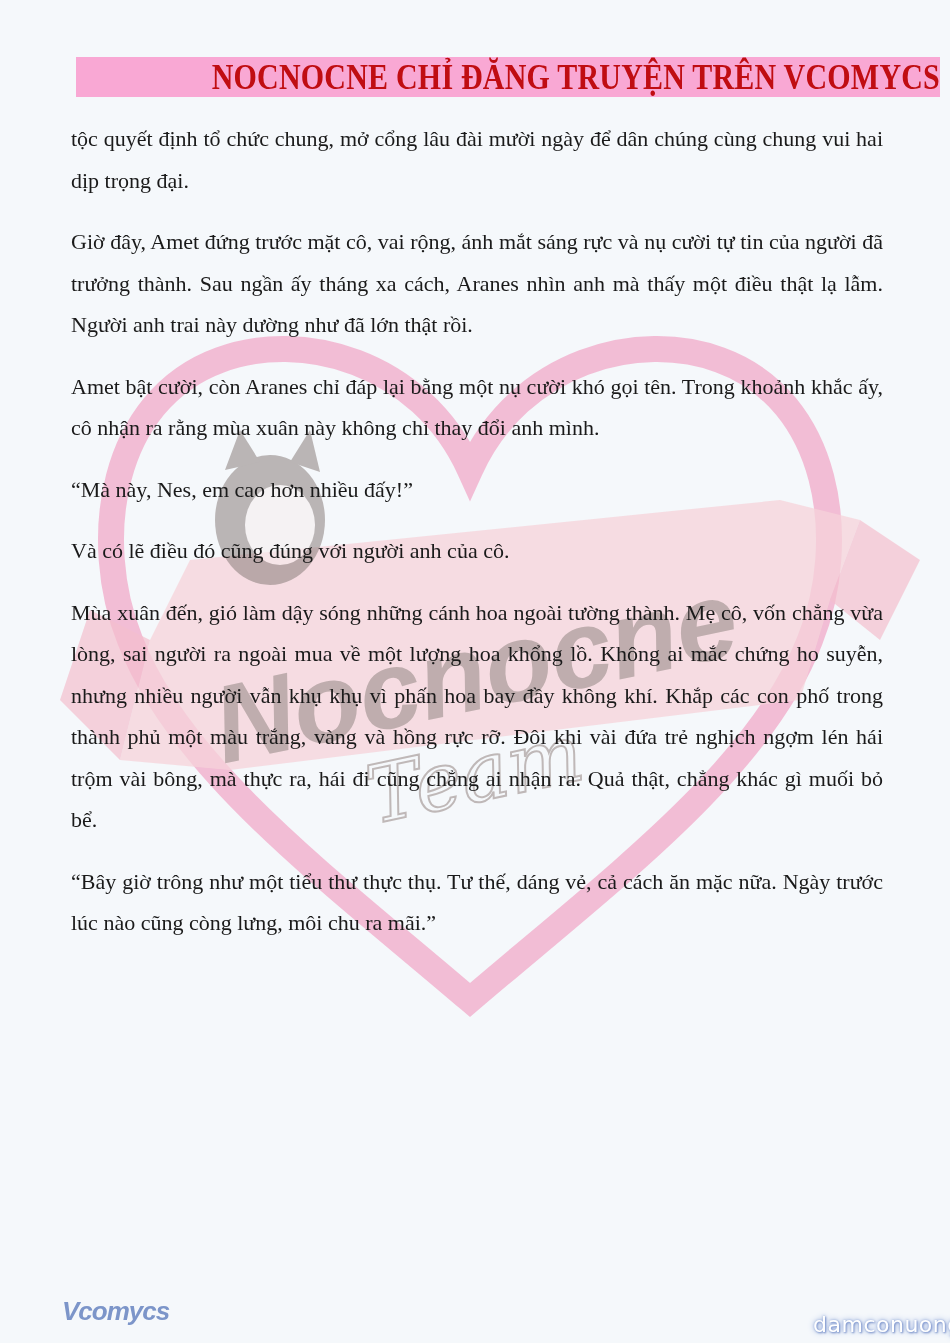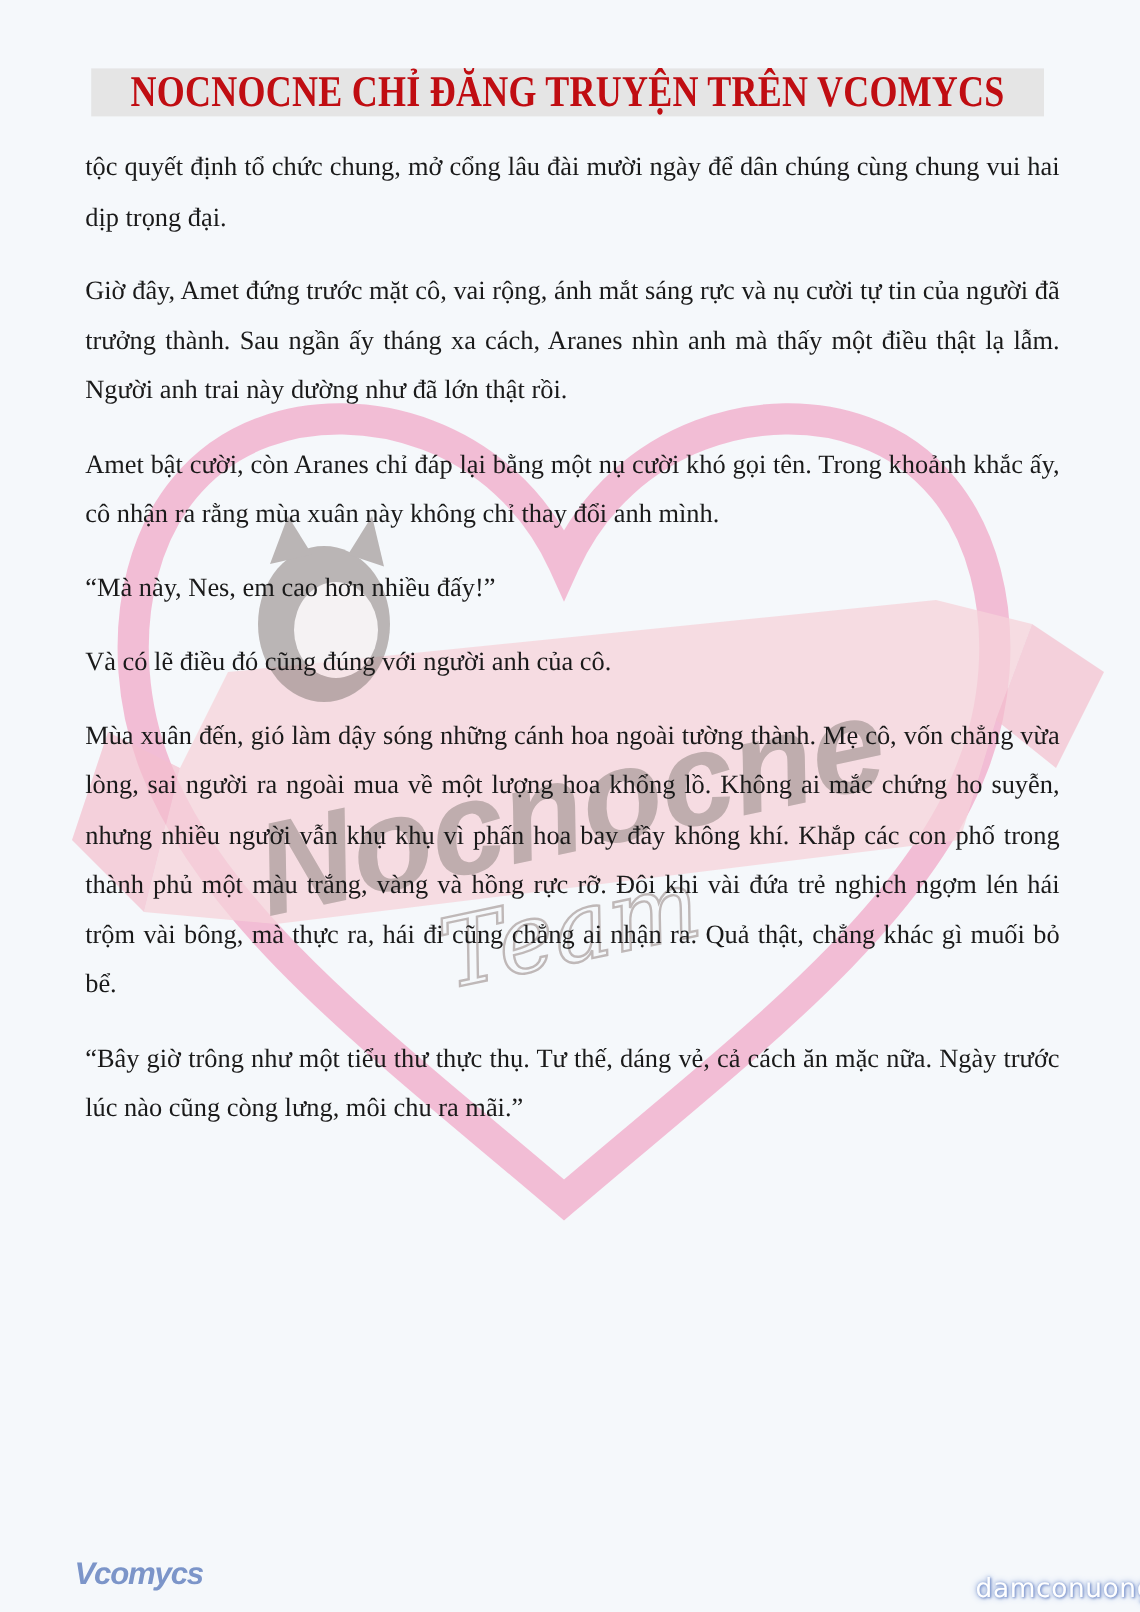--- a/index.html
+++ b/index.html
@@ -8,23 +8,23 @@
     background: #f5f8fb;
     position: relative;
     font-family: "DejaVu Serif", "Liberation Serif", serif;
   }
   .page { position: absolute; left: 0; top: 0; width: 950px; height: 1343px; }
 
   
   .watermark { position: absolute; left: 0; top: 0; width: 950px; height: 1343px; pointer-events: none; z-index: 0; }
 
   .banner {
-    position: absolute; left: 76px; top: 57px; width: 794px; height: 40px;
-    background: #e5e5e5;
-    display: flex; align-items: center; justify-content: center;
+    position: absolute; left: 76px; top: 57px; width: 864px; height: 40px;
+    background: #f9a8d4;
+    display: flex; align-items: center; justify-content: flex-end;
     z-index: 2;
   }
   .banner span {
     font-family: "Liberation Serif", "DejaVu Serif", serif;
     font-weight: bold; font-size: 30px; letter-spacing: 0.2px;
     color: #c00d12; transform: scaleY(1.22); display: inline-block; white-space: nowrap;
   }
 
   .content {
     position: absolute; left: 71px; top: 118px; width: 812px; z-index: 2;

